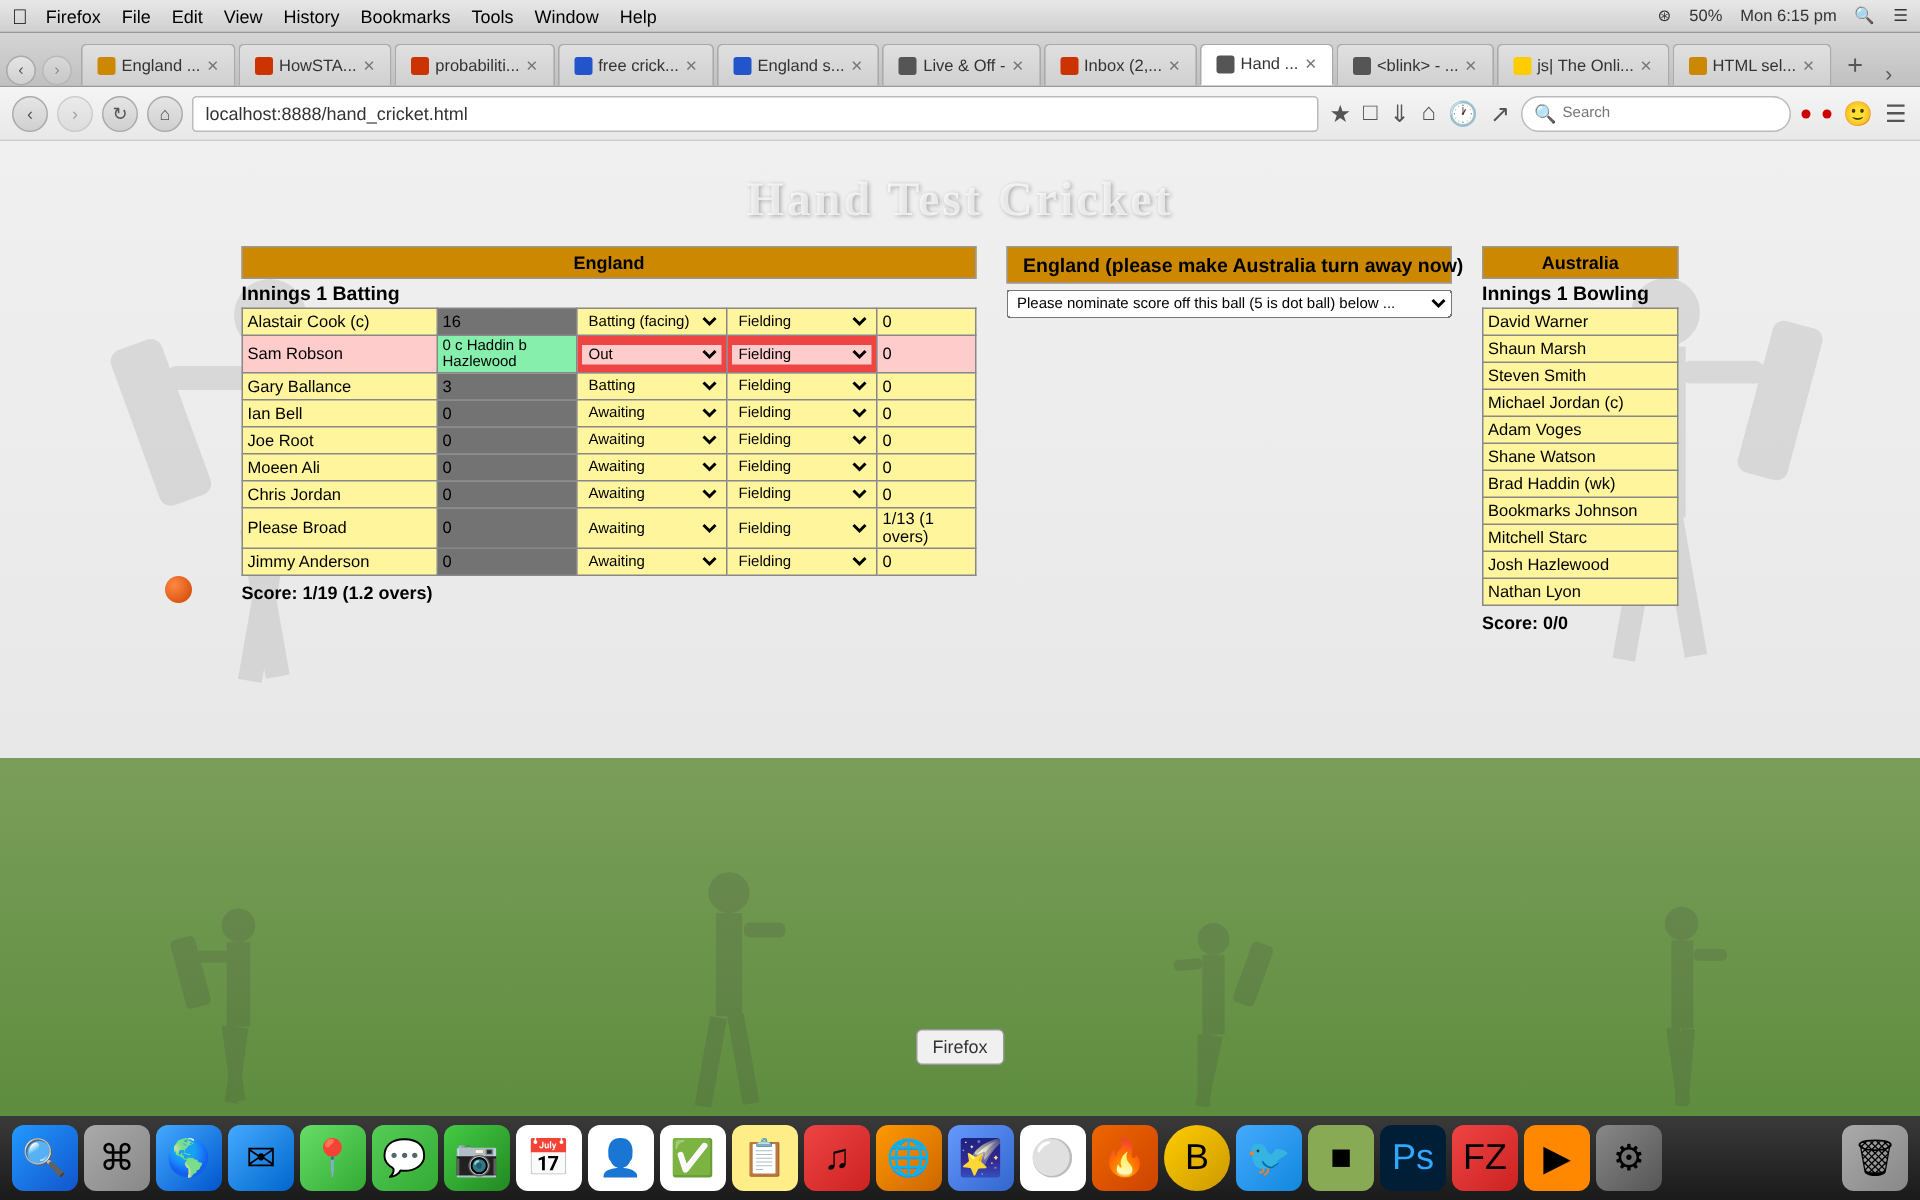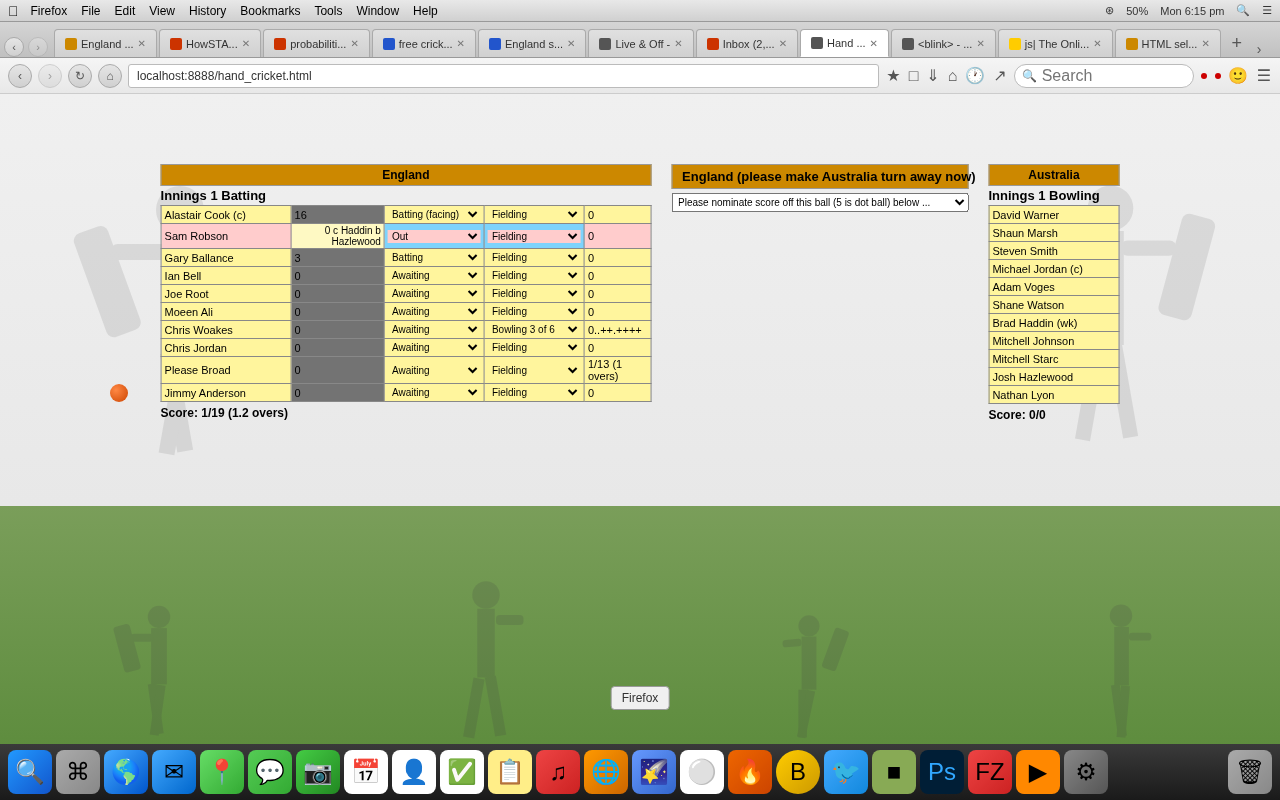--- a/index.html
+++ b/index.html
@@ -171,31 +171,30 @@
       background: #ffcccc;
     }
 
     .score-cell {
       background: #737373;
       min-width: 80px;
       font-size: 11px;
     }
 
     .score-cell.pink {
-      background: #fef9c3;
-      text-align: right;
+      background: #86efac;
     }
 
     .dropdown-cell {
       background: #fff59d;
       min-width: 100px;
     }
 
     .dropdown-cell.pink {
-      background: #7dd3fc;
+      background: #ef4444;
     }
 
     select.cricket-select {
       background: #fff59d;
       border: none;
       font-size: 10px;
       width: 100%;
       appearance: auto;
     }
 
@@ -394,21 +393,21 @@
   <div class="nav-btn">⌂</div>
   <input class="address-input" value="localhost:8888/hand_cricket.html" readonly="" style="">
   <span class="toolbar-icon">★</span>
   <span class="toolbar-icon">□</span>
   <span class="toolbar-icon">⇓</span>
   <span class="toolbar-icon">⌂</span>
   <span class="toolbar-icon">🕐</span>
   <span class="toolbar-icon">↗</span>
   <span style="display:flex;align-items:center;background:#fff;border:1px solid #bbb;border-radius:12px;padding:0 8px;width:180px;height:24px;">
     <span style="color:#777;margin-right:4px;">🔍</span>
-    <input style="border: none; outline: none; font-size: 16px; flex: 1 1 0%; background: transparent;" placeholder="Search">
+    <input style="border: none; outline: none; font-size: 10px; flex: 1 1 0%; background: transparent;" placeholder="Search">
   </span>
   <span class="toolbar-icon" style="width:6px;height:6px;background:#cc0000;border-radius:50%;display:inline-block;"></span>
   <span class="toolbar-icon" style="width:6px;height:6px;background:#cc0000;border-radius:50%;display:inline-block;"></span>
   <span class="toolbar-icon">🙂</span>
   <span class="toolbar-icon">☰</span>
 </div>
 
 <div class="main-content">
 
   <div class="cricket-bg"></div>
@@ -459,20 +458,21 @@
     </svg>
     <svg style="width:120px;height:180px;" viewBox="0 0 80 160" fill="#444">
       <ellipse cx="40" cy="14" rx="10" ry="10"></ellipse>
       <rect x="34" y="24" width="13" height="52"></rect>
       <rect x="47" y="29" width="20" height="7" rx="3"></rect>
       <rect x="31" y="76" width="8" height="46" transform="rotate(-8,31,76)"></rect>
       <rect x="40" y="76" width="8" height="46" transform="rotate(5,40,76)"></rect>
     </svg>
   </div>
 
+  <div class="page-title">Hand Test Cricket</div>
 
   <div style="position:absolute;top:290px;left:110px;width:18px;height:18px;background:radial-gradient(circle at 6px 6px,#ff8844,#cc4400);border-radius:50%;"></div>
 
   <div class="tables-container">
 
     <div class="batting-table">
       <div class="team-header">England</div>
       <div class="innings-label">Innings 1 Batting</div>
       <table class="cricket">
         <tbody>
@@ -567,35 +567,20 @@
             </td>
             <td class="dropdown-cell">
               <select class="cricket-select">
                 <option>Fielding</option>
               </select>
             </td>
             <td class="number-cell">0</td>
           </tr>
 
 
-          <tr>
-            <td class="player-name">Chris Woakes</td>
-            <td class="score-cell">0</td>
-            <td class="dropdown-cell">
-              <select class="cricket-select">
-                <option>Awaiting</option>
-              </select>
-            </td>
-            <td class="dropdown-cell">
-              <select class="cricket-select">
-                <option>Bowling 3 of 6</option>
-              </select>
-            </td>
-            <td class="number-cell">0..++.++++</td>
-          </tr>
 
           <tr>
             <td class="player-name">Chris Jordan</td>
             <td class="score-cell">0</td>
             <td class="dropdown-cell">
               <select class="cricket-select">
                 <option>Awaiting</option>
               </select>
             </td>
             <td class="dropdown-cell">
@@ -671,21 +656,21 @@
           <tr>
             <td class="player-name">Adam Voges</td>
           </tr>
           <tr>
             <td class="player-name">Shane Watson</td>
           </tr>
           <tr>
             <td class="player-name">Brad Haddin (wk)</td>
           </tr>
           <tr>
-            <td class="player-name">Mitchell Johnson</td>
+            <td class="player-name">Bookmarks Johnson</td>
           </tr>
           <tr>
             <td class="player-name">Mitchell Starc</td>
           </tr>
           <tr>
             <td class="player-name">Josh Hazlewood</td>
           </tr>
           <tr>
             <td class="player-name">Nathan Lyon</td>
           </tr>

